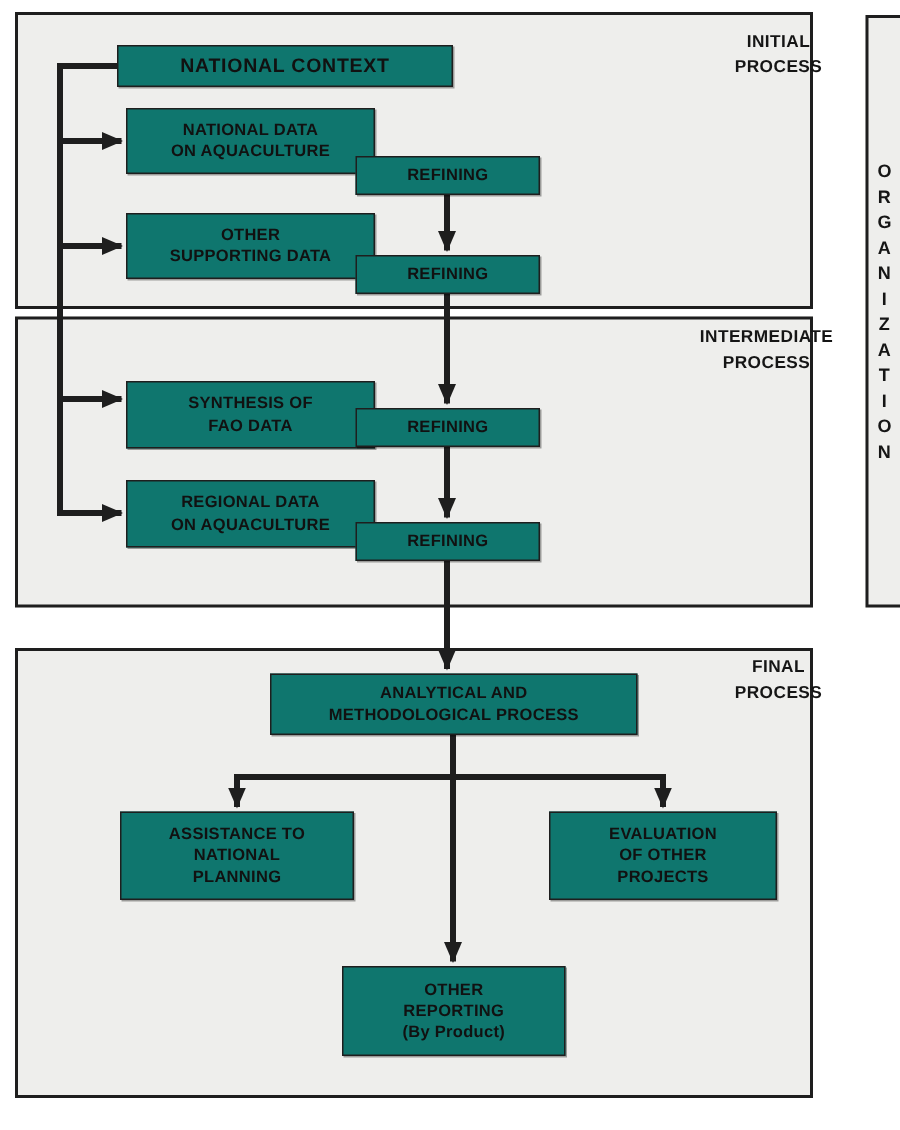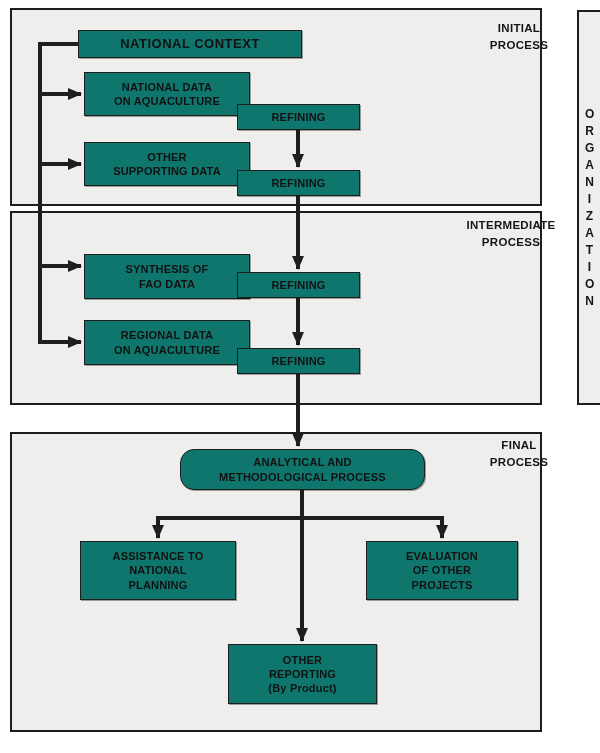--- a/index.html
+++ b/index.html
@@ -164,21 +164,21 @@
 
   <div class="box fs11" style="left:84px; top:320px; width:166px; height:45px;align-items:center;">
     <span class="txt">REGIONAL DATA
 ON AQUACULTURE</span>
   </div>
 
   <div class="box fs11" style="left:237px; top:348px; width:123px; height:26px;">
     <span class="txt">REFINING</span>
   </div>
 
-  <div class="box fs11" style="left:180px; top:449px; width:245px; height:41px;border-radius:14px;">
+  <div class="box fs11" style="left:180px; top:449px; width:245px; height:41px;">
     <span class="txt">ANALYTICAL AND
 METHODOLOGICAL PROCESS</span>
   </div>
 
   <div class="box fs11" style="left:80px; top:541px; width:156px; height:59px;">
     <span class="txt">ASSISTANCE TO
 NATIONAL
 PLANNING</span>
   </div>
 

